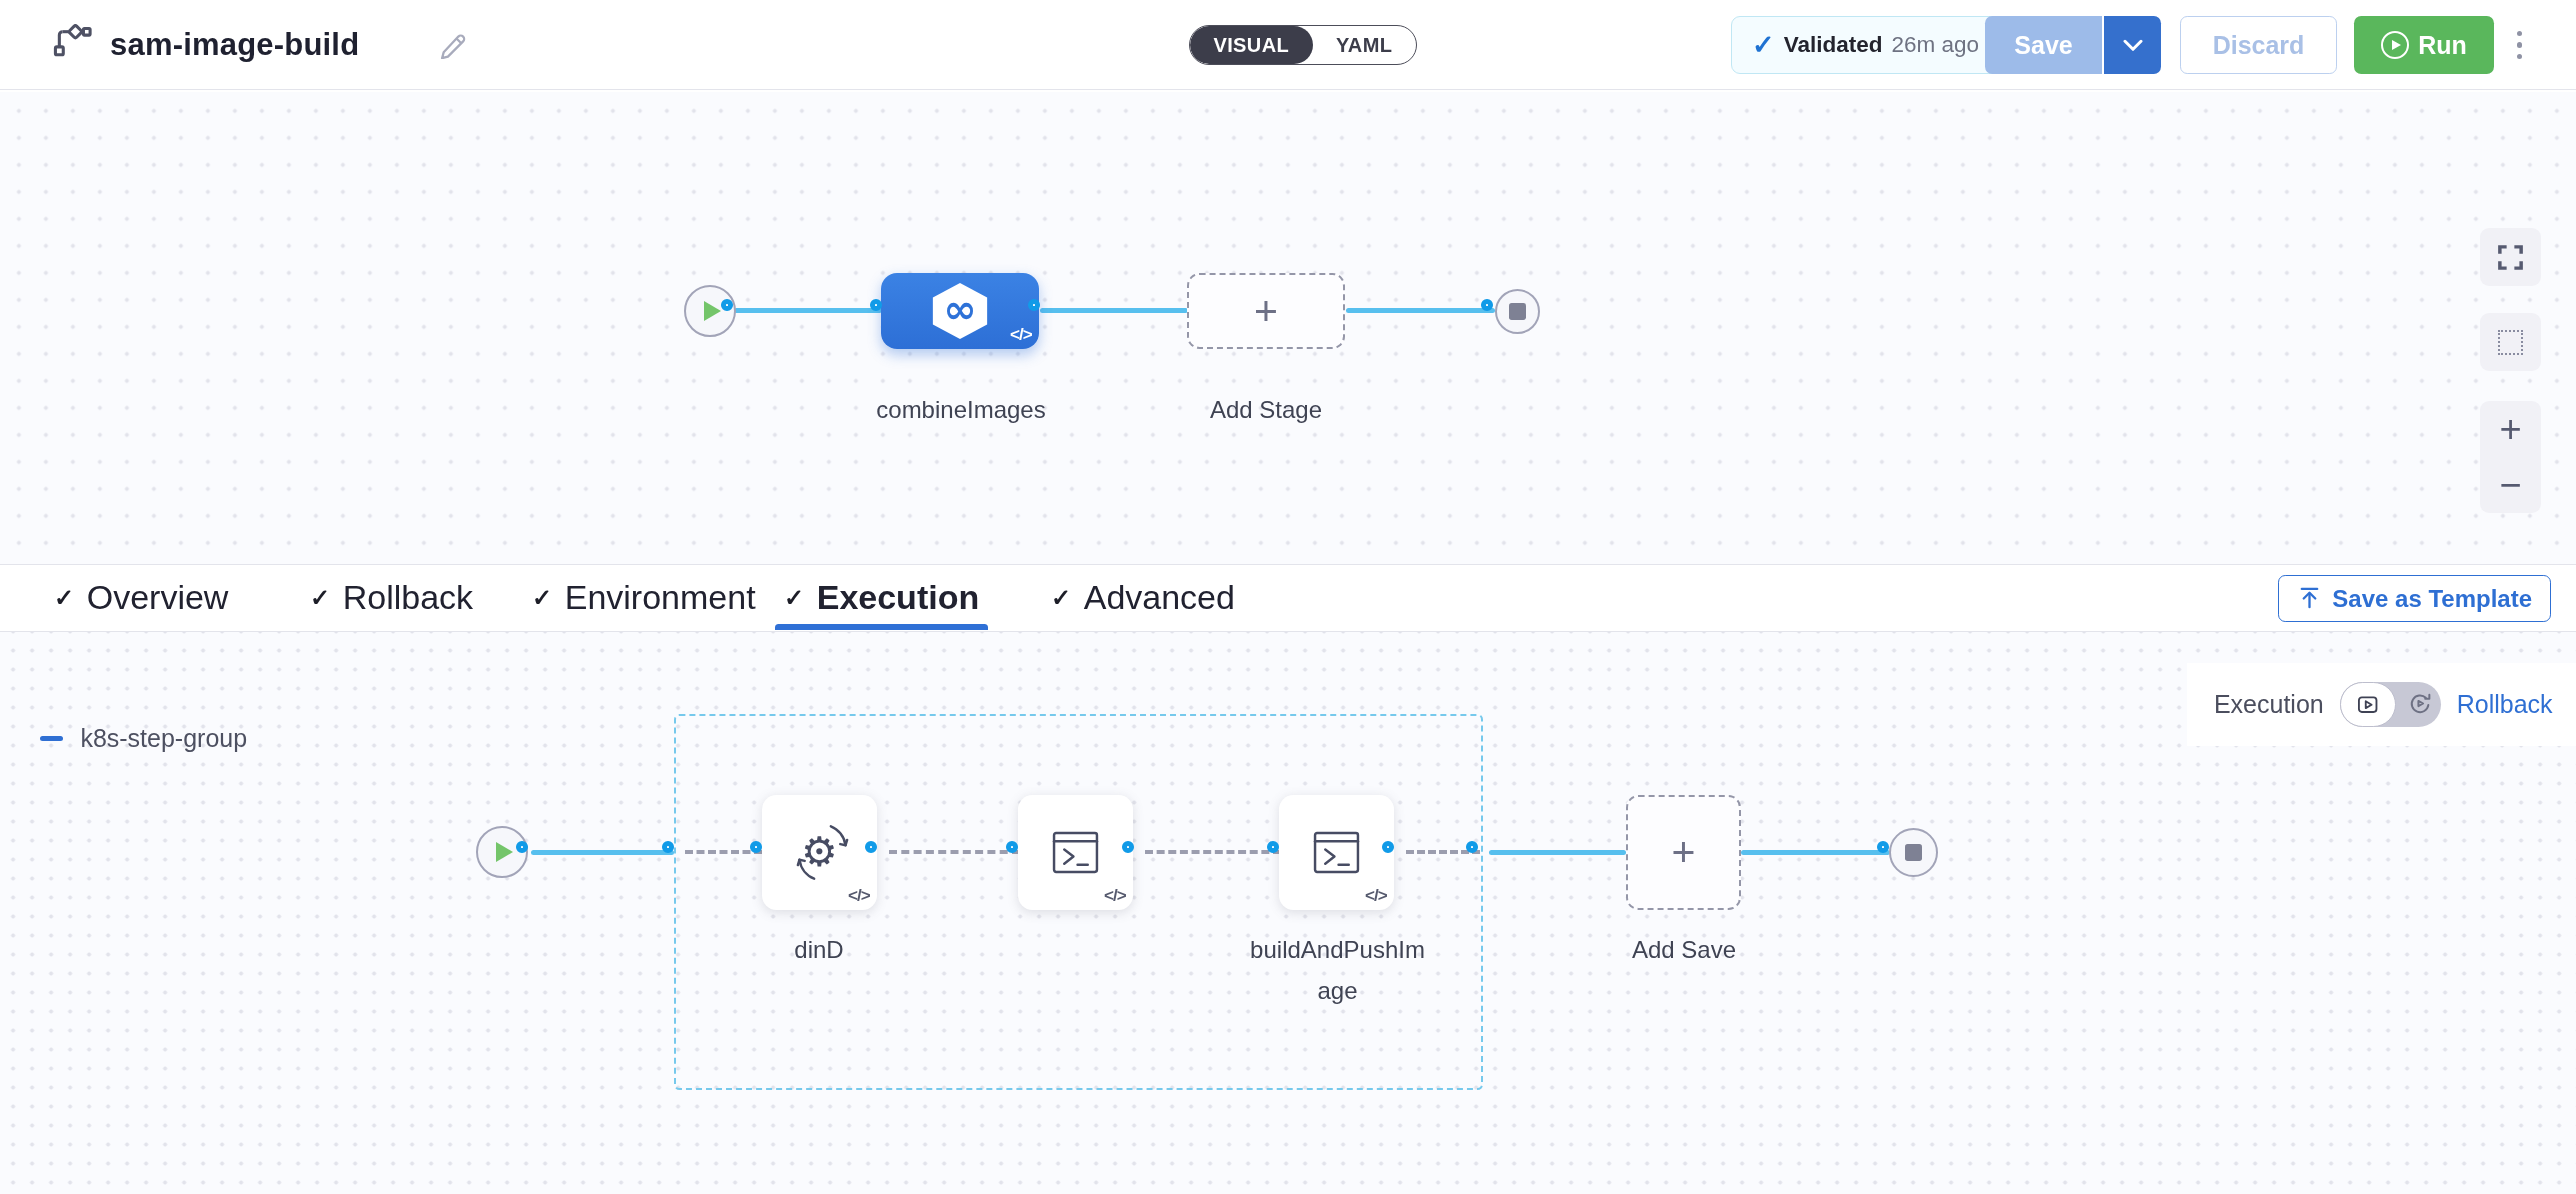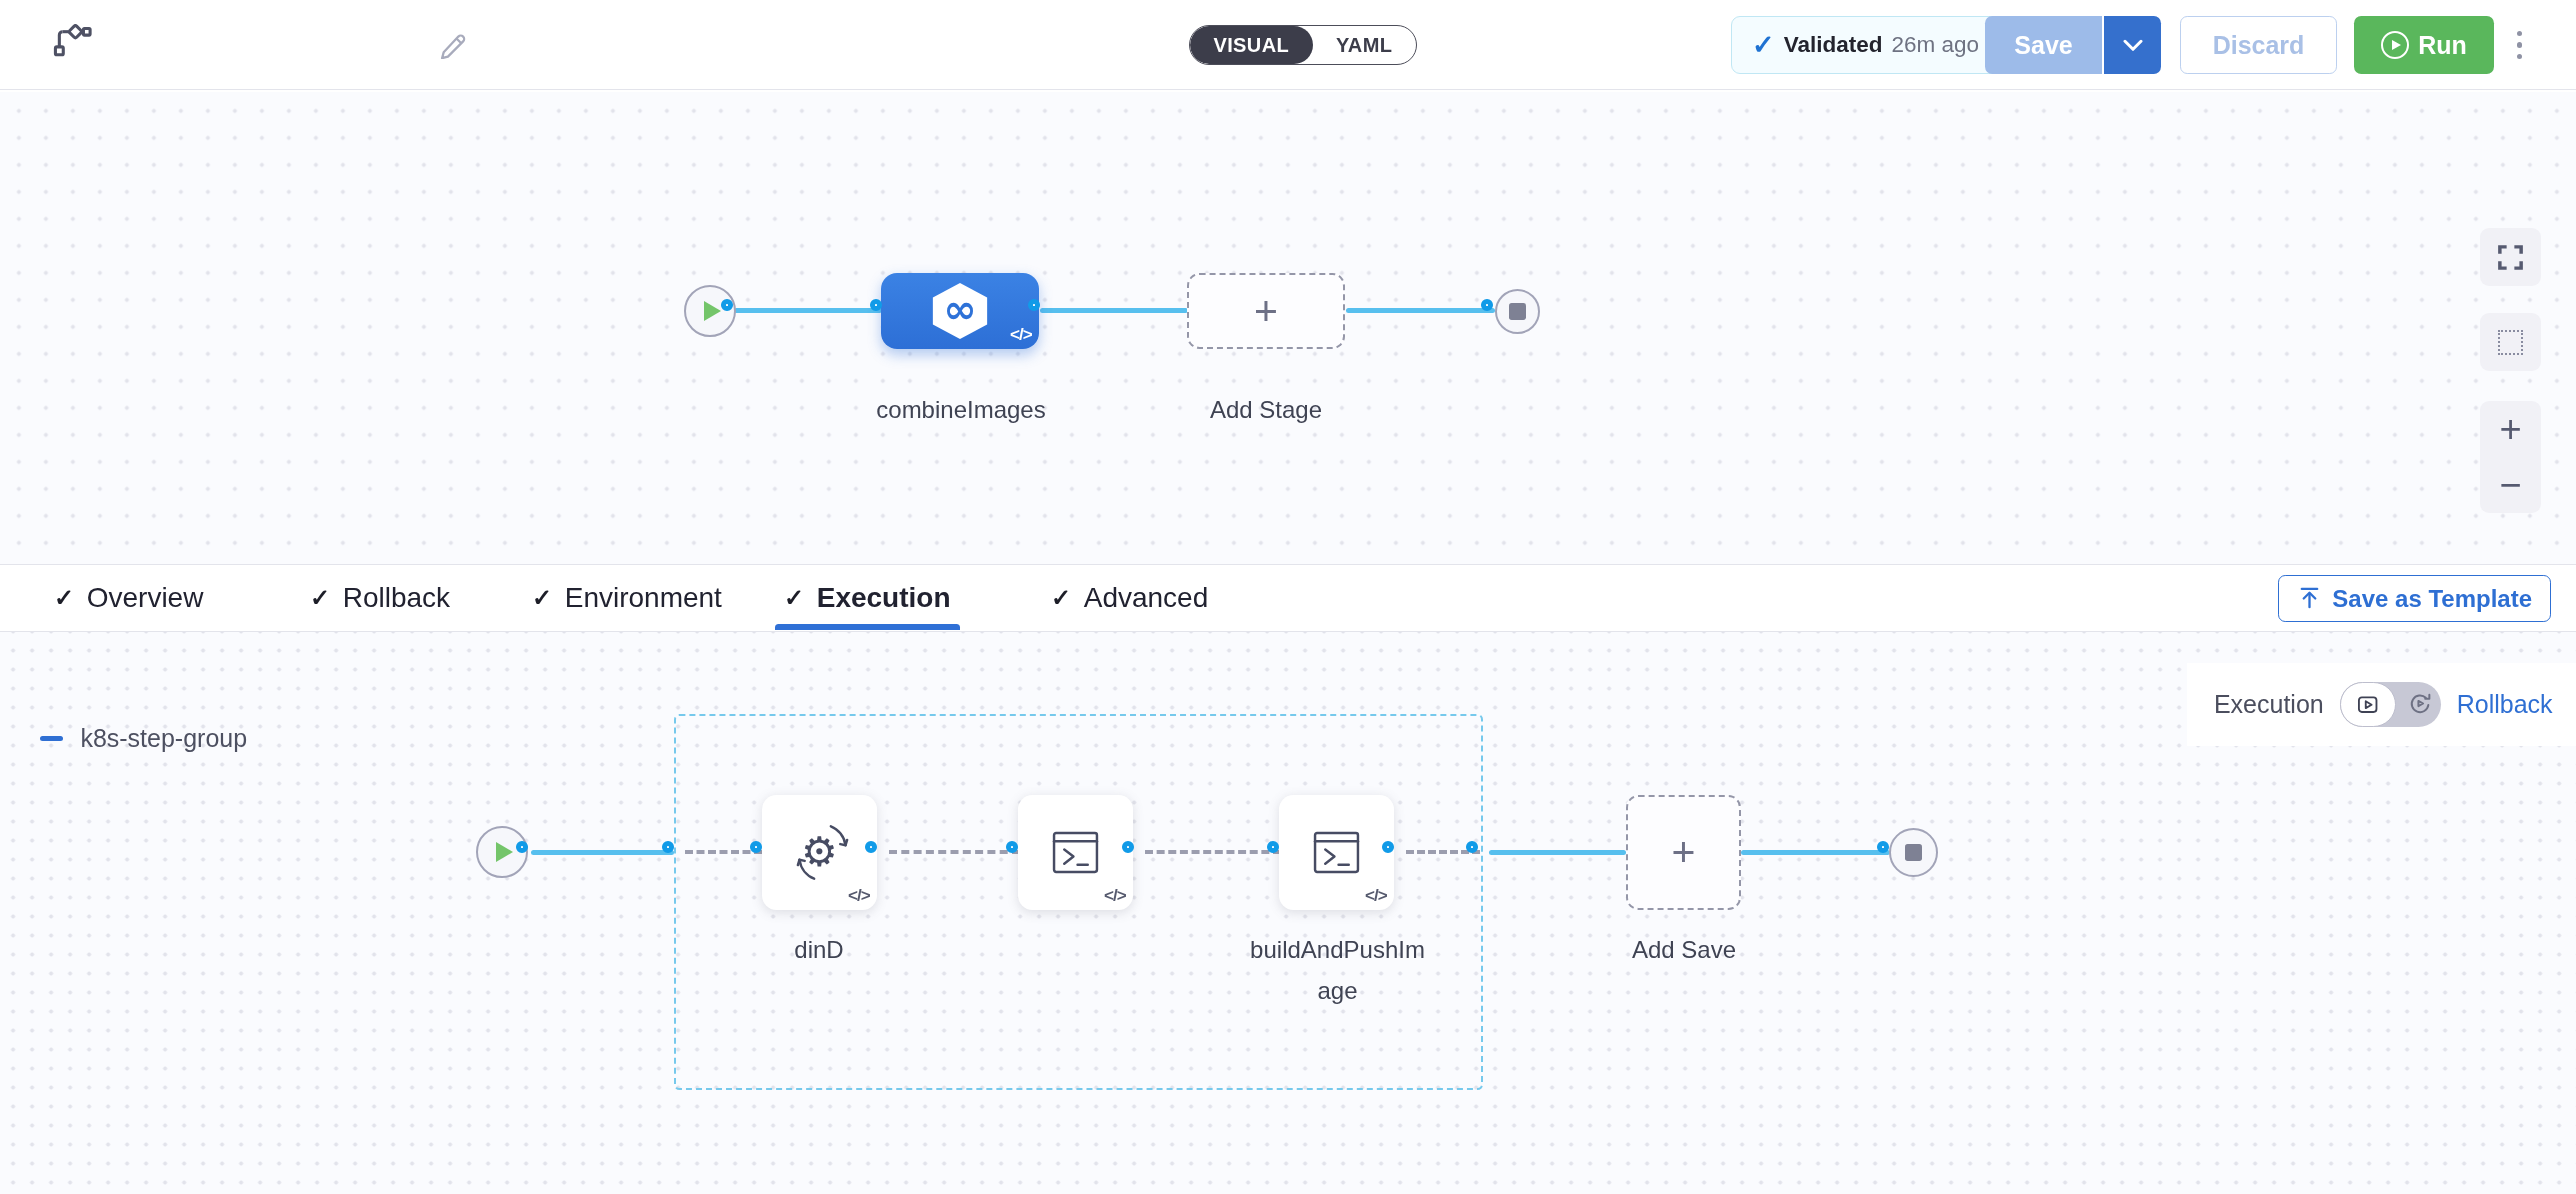--- a/index.html
+++ b/index.html
@@ -94,21 +94,21 @@
   .zoom-pill { position:absolute; width:61px; height:112px; background:#f1f1f6; border-radius:9px;
                z-index:8; display:flex; flex-direction:column; align-items:center; justify-content:space-around; }
   .zoom-glyph { font-size:38px; color:#565a70; line-height:1; }
   .marquee-box { width:25px; height:25px; border:2.7px dotted #898ca0; position:relative; }
 
   
   .tabsbar { position:absolute; left:0; top:564px; width:2576px; height:68px; background:#fff;
              border-top:1.8px solid #e3e4eb; border-bottom:1.8px solid #e3e4eb; z-index:30; }
   .tab { position:absolute; top:0; height:65px; display:flex; align-items:center; gap:12.6px; cursor:pointer; }
   .tab-check { font-size:24px; font-weight:700; color:#1d1e28; }
-  .tab-label { font-size:28px; font-weight:500; color:#212230; }
+  .tab-label { font-size:34px; font-weight:500; color:#212230; }
   .tab.active .tab-label { font-weight:700; }
   .tab.active::after { content:""; position:absolute; left:-9px; right:-9px; bottom:0; height:6.3px;
                        background:#2f70d6; border-radius:3.6px 3.6px 0 0; }
   .save-template-btn { position:absolute; right:25px; top:10px; height:47px; padding:0 18px;
                        border:1.8px solid #2e6fd3; border-radius:7.2px; background:#fff;
                        display:flex; align-items:center; gap:10.8px;
                        color:#2e6fd3; font-size:24px; font-weight:700; }
 
   
   .exec-bar { position:absolute; right:0; top:31px; height:83px; background:#fff; z-index:9;
@@ -134,20 +134,23 @@
 <div class="header">
   <div class="hdr-abs" style="left:52px; top:24px;">
     <svg width="41" height="41" viewBox="0 0 24 24" fill="none" stroke="#4e5164" stroke-width="1.8">
       <path d="M6.2 4.5 H9.6"></path>
       <rect x="10.9" y="1.7" width="5.6" height="5.6" rx="1" transform="rotate(45 13.7 4.5)"></rect>
       <path d="M16.6 4.5 H18.4"></path>
       <rect x="18.4" y="2.6" width="3.9" height="3.9" rx="0.6"></rect>
       <path d="M6.2 4.5 A1.9 1.9 0 0 0 4.3 6.4 V13.4"></path>
       <rect x="2" y="13.4" width="4.6" height="4.6" rx="0.8"></rect>
     </svg>
+  </div>
+  <div class="hdr-abs" style="left:110px; top:0; height:90px;">
+    <span class="pipeline-title">sam-image-build</span>
   </div>
   <div class="hdr-abs" style="left:437px; top:27px;">
     <svg width="32" height="32" viewBox="0 0 24 24" fill="none" stroke="#a8abbc" stroke-width="1.7" stroke-linejoin="round">
       <path d="M5 19 l-1.2 4.4 4.4-1.2 L19.6 10.8 a2.5 2.5 0 0 0 -3.6-3.6 Z"></path>
       <path d="M14.6 8.6 l3.6 3.6"></path>
     </svg>
   </div>
 
   <div class="hdr-abs mode-toggle">
     <span class="mode-seg sel">VISUAL</span>

